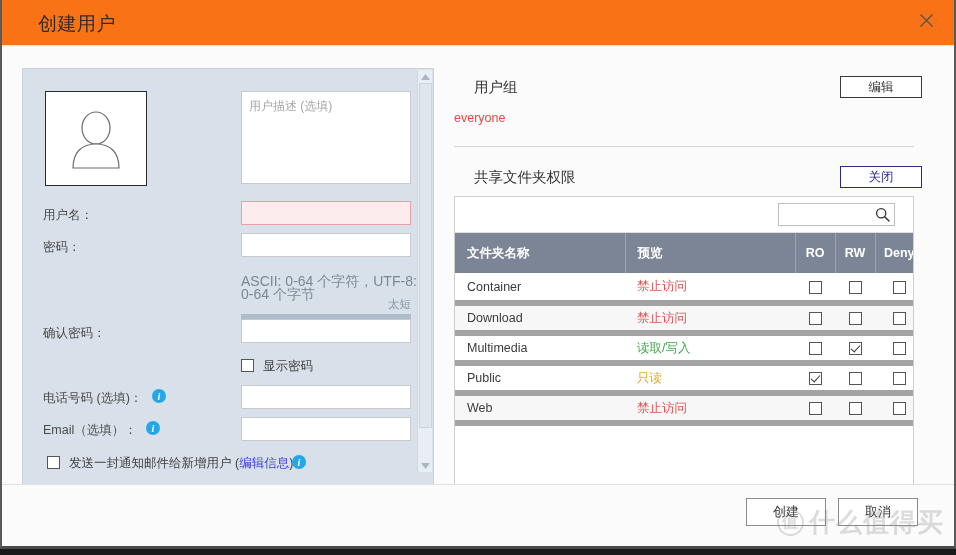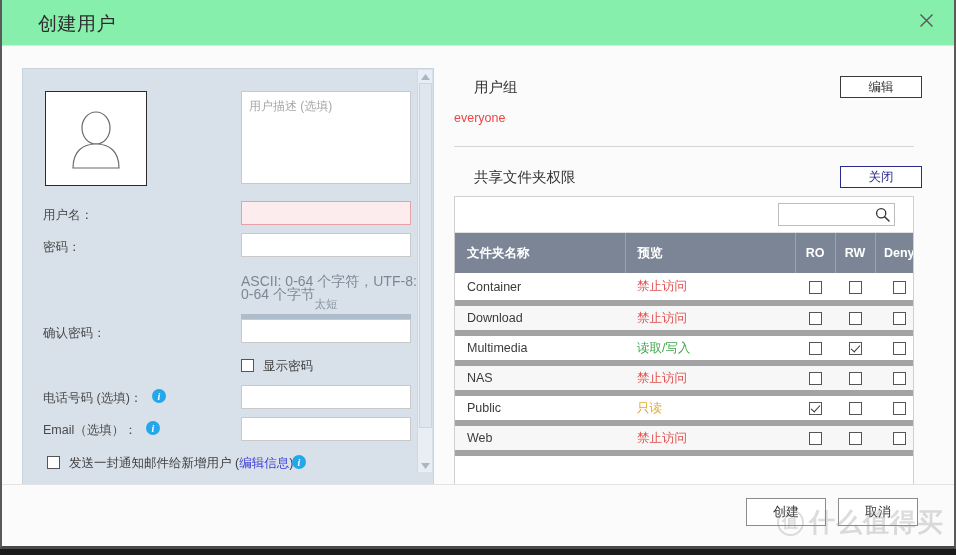--- a/index.html
+++ b/index.html
@@ -15,21 +15,21 @@
     background: #fbfbfb;
     border-left: 2px solid #5a5a5a;
     border-right: 2px solid #5a5a5a;
     border-bottom: 3px solid #4a4a4a;
     overflow: hidden;
   }
   
   #titlebar {
     position: absolute; left: 0; top: 0;
     width: 952px; height: 46px;
-    background: #86efac;
+    background: #f97316;
     border-bottom: 1px solid #e2e2e2;
   }
   #title-text {
     position: absolute; left: 36px; top: 11px;
     font-size: 19px; color: #2e2e2e; letter-spacing: .5px;
   }
   #close-btn {
     position: absolute; right: 14px; top: 6px;
     width: 28px; height: 28px;
     display: flex; align-items: center; justify-content: center;
@@ -77,21 +77,21 @@
   }
   .frm-input.error { background: #fdecee; border: 1px solid #e8a0a8; }
 
   .hint {
     position: absolute; left: 218px; top: 206px;
     width: 176px;
     font-size: 14px; color: #7b8794; line-height: 13px;
   }
   .hint-short {
     position: absolute; left: 218px; top: 228px;
-    width: 170px; text-align: center;
+    width: 170px; text-align: right;
     font-size: 11.5px; color: #8a96a2;
   }
   .strength-bar {
     position: absolute; left: 218px; top: 245px;
     width: 170px; height: 5px;
     background: #aebdcb;
   }
 
   .cb {
     position: absolute;
@@ -372,27 +372,20 @@
               <td class="c"><span class="tcb"></span></td>
               <td class="c"><span class="tcb"></span></td>
             </tr>
             <tr>
               <td>Multimedia</td>
               <td class="perm-rw">读取/写入</td>
               <td class="c"><span class="tcb"></span></td>
               <td class="c"><span class="tcb on"></span></td>
               <td class="c"><span class="tcb"></span></td>
             </tr>
-            <tr class="alt">
-              <td>NAS</td>
-              <td class="perm-deny">禁止访问</td>
-              <td class="c"><span class="tcb"></span></td>
-              <td class="c"><span class="tcb"></span></td>
-              <td class="c"><span class="tcb"></span></td>
-            </tr>
             <tr>
               <td>Public</td>
               <td class="perm-ro">只读</td>
               <td class="c"><span class="tcb on"></span></td>
               <td class="c"><span class="tcb"></span></td>
               <td class="c"><span class="tcb"></span></td>
             </tr>
             <tr class="alt">
               <td>Web</td>
               <td class="perm-deny">禁止访问</td>

